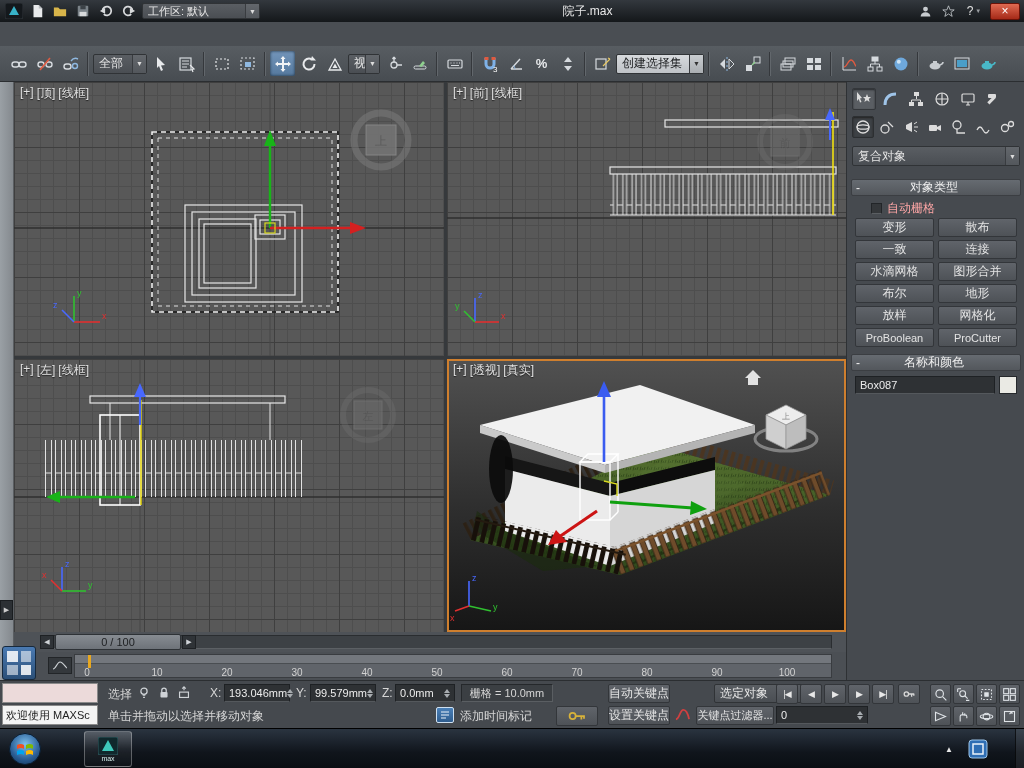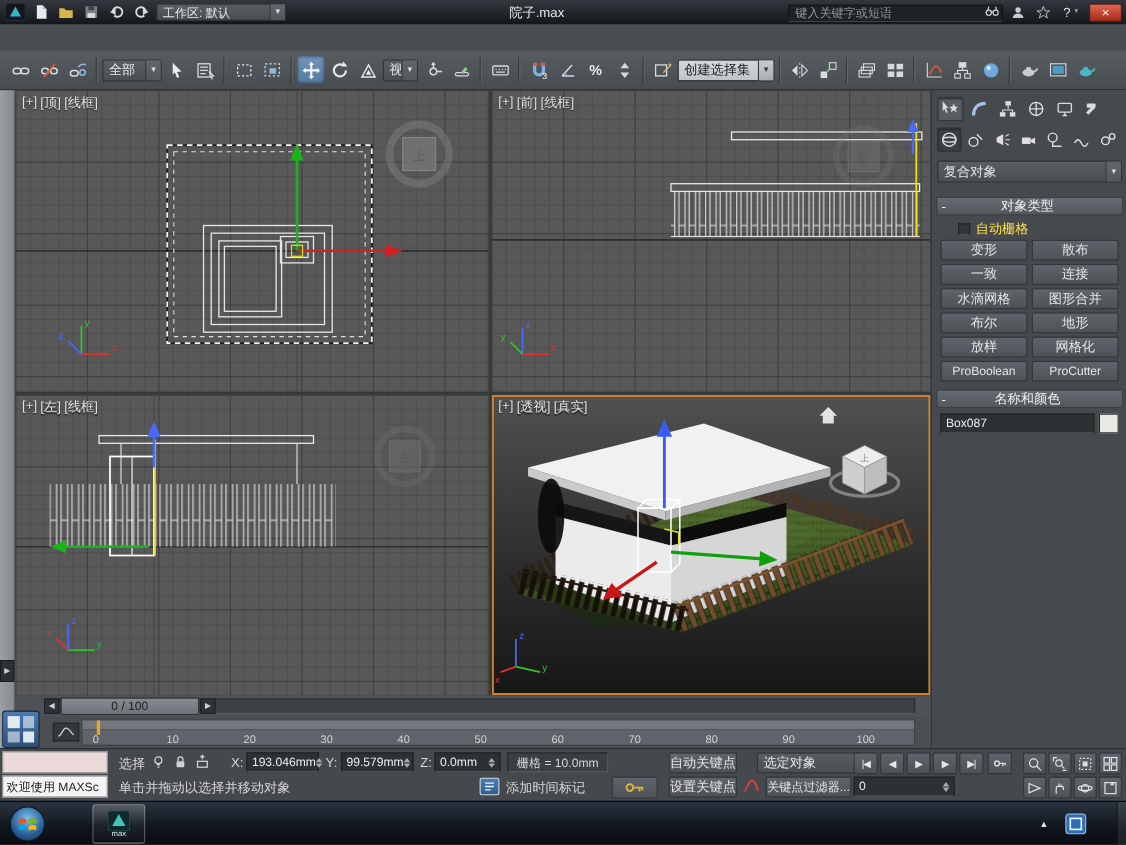--- a/index.html
+++ b/index.html
@@ -103,30 +103,20 @@
         <svg width="14" height="14" viewBox="0 0 16 16">
           <path d="M12 8 a5 5 0 1 0 -1.5 3.5" stroke="#d8dadc" stroke-width="2" fill="none"></path>
           <polygon points="15,8 9,4.5 9,11" fill="#d8dadc"></polygon>
         </svg>
       </span>
     <div class="dd" style="width:118px;height:16px">
       <span class="ddt" style="font-size:11px">工作区: 默认</span>
       <span class="dda">▼</span>
     </div>
     <div style="flex:1;text-align:center;color:#e8e8e8;font-size:12px">院子.max</div>
-    <div style="position:relative">
-      <input id="searchbox" placeholder="键入关键字或短语" style="">
-      <span style="position:absolute;right:3px;top:1px">
-          <svg width="14" height="14" viewBox="0 0 18 18" fill="none" stroke="#cfd4d9" stroke-width="1.4">
-            <circle cx="5" cy="11" r="3"></circle>
-            <circle cx="13" cy="11" r="3"></circle>
-            <path d="M7.5 10 h3 M4 8 L5 4 M14 8 L13 4"></path>
-          </svg>
-        </span>
-    </div>
     <span class="tb-ic">
         <svg width="13" height="13" viewBox="0 0 16 16" fill="#c8ccd0">
           <circle cx="8" cy="5" r="3"></circle>
           <path d="M2 14 a6 5 0 0 1 12 0 z"></path>
         </svg>
       </span>
     <span class="tb-ic">
         <svg width="13" height="13" viewBox="0 0 16 16">
           <polygon points="8,1 10,6 15,6 11,9 12.5,14 8,11 3.5,14 5,9 1,6 6,6" fill="none" stroke="#c8ccd0"></polygon>
         </svg>
@@ -656,21 +646,21 @@
     <div class="dd" style="position:absolute;left:5px;top:64px;width:168px">
       <span class="ddt">复合对象</span>
       <span class="dda">▼</span>
     </div>
     <div class="rollh" style="position:absolute;left:4px;top:97px;width:170px">
       <span>-</span>
       <span class="rt">对象类型</span>
     </div>
     <div class="row" style="position:absolute;left:24px;top:118px;gap:5px">
       <span class="cb"></span>
-      <span style="font-size:12px;color:#fde047">自动栅格</span>
+      <span style="font-size:12px;color:#fca5a5">自动栅格</span>
     </div>
     <div style="position:absolute;left:8px;top:136px;width:162px;display:grid;grid-template-columns:79px 79px;gap:3px 4px">
       <div class="btn">变形</div>
       <div class="btn">散布</div>
       <div class="btn">一致</div>
       <div class="btn">连接</div>
       <div class="btn">水滴网格</div>
       <div class="btn">图形合并</div>
       <div class="btn">布尔</div>
       <div class="btn">地形</div>
@@ -765,21 +755,21 @@
     <span class="stxt abs" style="left:382px;top:5px">Z:</span>
     <div class="field abs" style="left:395px;top:3px;width:60px">
         <span>0.0mm</span>
         <span class="spin">
           <i class="up"></i>
           <i class="dn"></i>
         </span>
       </div>
     <div class="sunken abs" style="left:461px;top:3px;width:92px;height:18px;display:flex;align-items:center;justify-content:center;font-size:11px;color:#d6d6d6">栅格 = 10.0mm</div>
     <div class="btn abs" style="left:608px;top:3px;width:62px;height:19px">自动关键点</div>
-    <div class="dd abs" style="left:688px;top:3px;width:108px;height:19px">
+    <div class="dd abs" style="left:714px;top:3px;width:108px;height:19px">
       <span class="ddt">选定对象</span>
       <span class="dda">▼</span>
     </div>
     <div class="btn pb abs" style="left:776px;top:3px">|◀</div>
     <div class="btn pb abs" style="left:800px;top:3px">◀</div>
     <div class="btn pb abs" style="left:824px;top:3px">▶</div>
     <div class="btn pb abs" style="left:848px;top:3px">▶</div>
     <div class="btn pb abs" style="left:872px;top:3px">▶|</div>
     <div class="btn abs" style="left:898px;top:3px;width:22px;height:20px">
         <svg width="14" height="14" viewBox="0 0 16 16">

